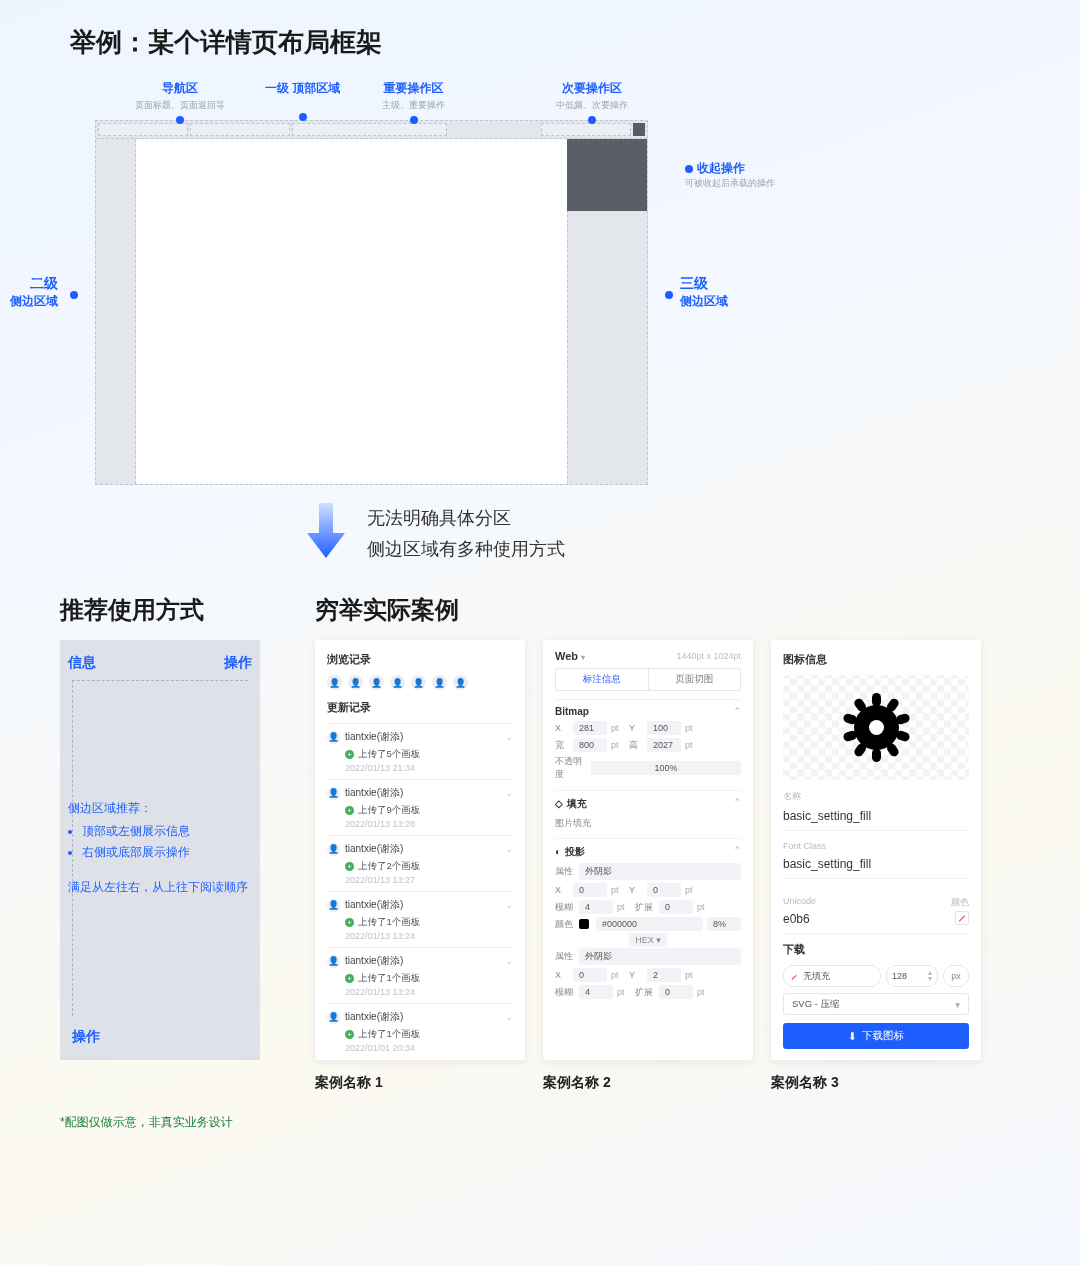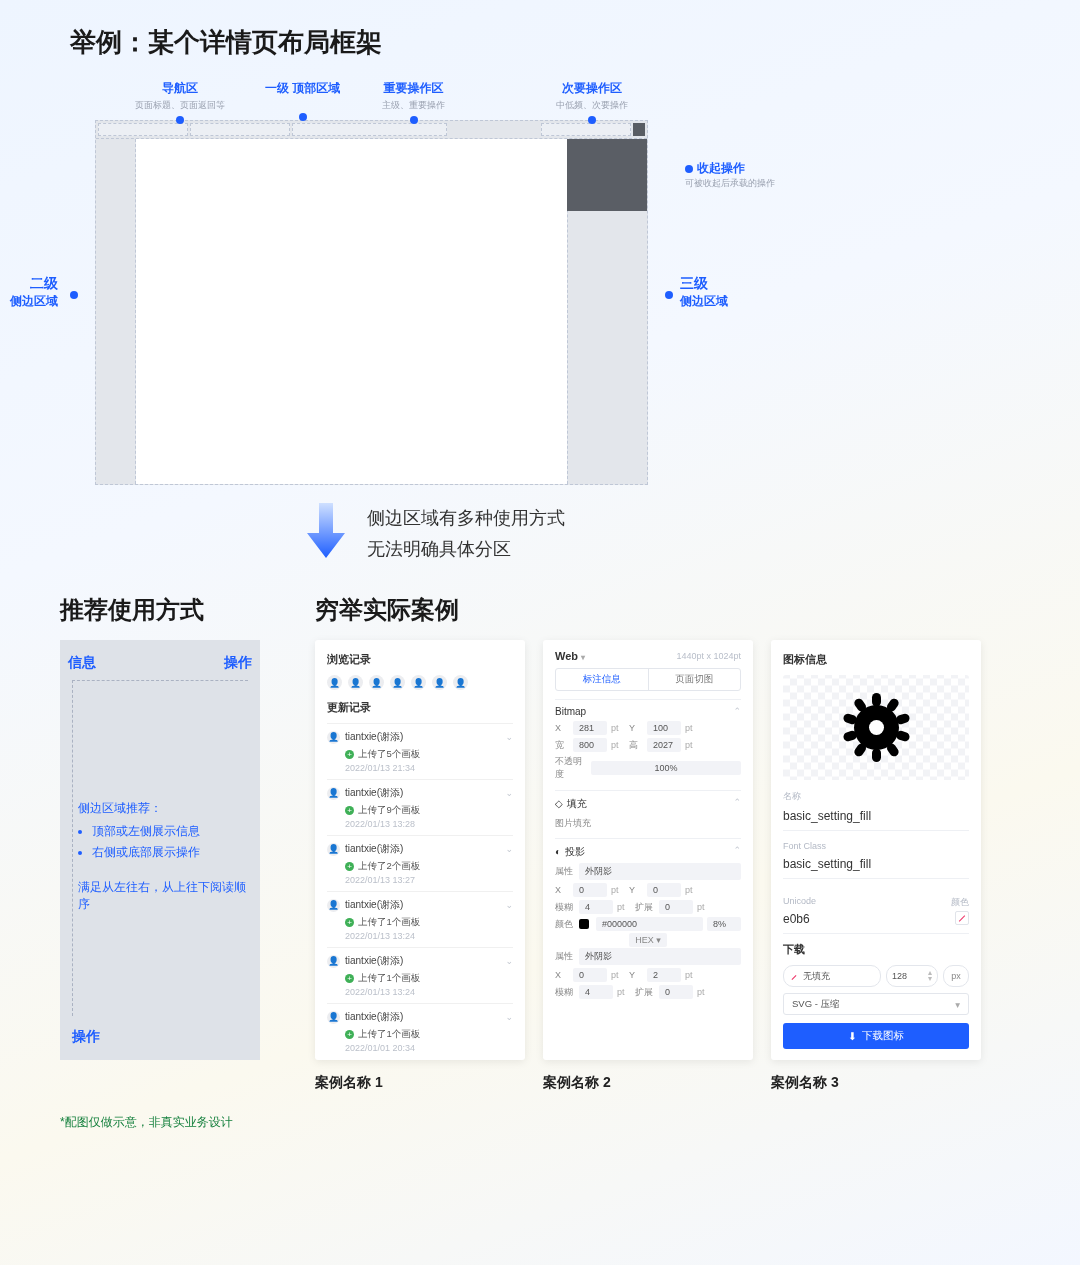--- a/index.html
+++ b/index.html
@@ -75,21 +75,21 @@
 
 
 h2.sec{font-size:24px;font-weight:700;margin:30px 0 14px 0}
 .row{display:flex;align-items:flex-start}
 .col-left{width:220px;margin-right:35px}
 .col-right{flex:1}
 
 .reco-panel{width:200px;height:420px;background:#dee2e8;padding:14px 8px;position:relative;font-size:13px}
 .reco-top{display:flex;justify-content:space-between;color:var(--blue);font-weight:600;font-size:14px}
 .reco-dashed{position:absolute;left:12px;right:12px;top:40px;bottom:44px;border:1.5px dashed #aab2c2;border-right:none;border-bottom:none}
-.reco-body{color:var(--blue);font-size:12px;position:absolute;top:160px;left:18px;right:12px}
+.reco-body{color:var(--blue);font-size:12px;position:absolute;top:160px;left:8px;right:12px}
 .reco-body .hd{font-weight:400;margin-bottom:6px}
 .reco-body ul{margin:0 0 18px 14px;padding:0}
 .reco-body li{margin:4px 0}
 .reco-bottom{position:absolute;bottom:14px;left:12px;color:var(--blue);font-weight:600;font-size:14px}
 
 .cases{display:flex;gap:18px}
 .case{width:210px}
 .case .card{width:100%;height:420px;background:var(--panel);border-radius:3px;box-shadow:0 2px 8px rgba(0,0,0,.08);overflow:hidden;position:relative;font-size:10px;color:#333}
 .case .cap{font-size:14px;font-weight:700;margin-top:14px;color:#222}
 
@@ -112,21 +112,21 @@
 .c2{padding:10px 12px 0}
 .c2 .top{display:flex;justify-content:space-between;align-items:center;margin-bottom:6px}
 .c2 .top .web{font-size:11px;font-weight:600}
 .c2 .top .web .chev{font-size:8px;color:#aaa;margin-left:3px}
 .c2 .top .dim{color:#b8bec9;font-size:9px}
 .c2 .tabs{display:flex;border:1px solid #e3e6ec;border-radius:3px;overflow:hidden;margin-bottom:8px}
 .c2 .tabs .tab{flex:1;padding:4px 0;text-align:center;font-size:9.5px}
 .c2 .tabs .tab.on{color:var(--blue)}
 .c2 .tabs .tab.off{color:#777;border-left:1px solid #e3e6ec}
 .c2 .group{border-top:1px solid #eef0f4;padding:6px 0}
-.c2 .gh{display:flex;justify-content:space-between;align-items:flex-start;font-size:10px;font-weight:400;color:#333;margin-bottom:4px}
+.c2 .gh{display:flex;justify-content:space-between;align-items:flex-start;font-size:10px;font-weight:700;color:#333;margin-bottom:4px}
 .c2 .gh .up{color:#c3c8d1;font-size:9px}
 .c2 .krow{display:flex;align-items:center;gap:4px;font-size:9px;margin:3px 0}
 .c2 .krow .k{width:14px;color:#888}
 .c2 .krow .val{background:#f2f3f7;padding:2px 6px;min-width:34px;text-align:left;border-radius:2px;color:#555}
 .c2 .krow .u{color:#aaa;width:14px}
 .c2 .krow.wide .val{flex:1;text-align:center}
 .c2 .swatch{width:10px;height:10px;background:#000;border-radius:2px;margin-right:3px}
 .c2 .hex{background:#f2f3f7;padding:2px 6px;text-align:center;border-radius:2px;color:#888;font-size:9px}
 
 
@@ -216,22 +216,22 @@
         <defs>
           <linearGradient id="g" x1="0" y1="0" x2="0" y2="1">
             <stop offset="0" stop-color="#cfe0ff"></stop>
             <stop offset="1" stop-color="#1e5eff"></stop>
           </linearGradient>
         </defs>
     <path d="M14 0h14v30h12L21 55 2 30h12z" fill="url(#g)"></path>
       </svg>
   </span>
   <div class="arrow-text">
+    <div>无法明确具体分区</div>
     <div>侧边区域有多种使用方式</div>
-    <div>无法明确具体分区</div>
   </div>
 </div>
 
 <div class="row">
   <div class="col-left">
     <h2 class="sec">推荐使用方式</h2>
     <div class="reco-panel">
       <div class="reco-top">
         <span>信息</span>
         <span>操作</span>

